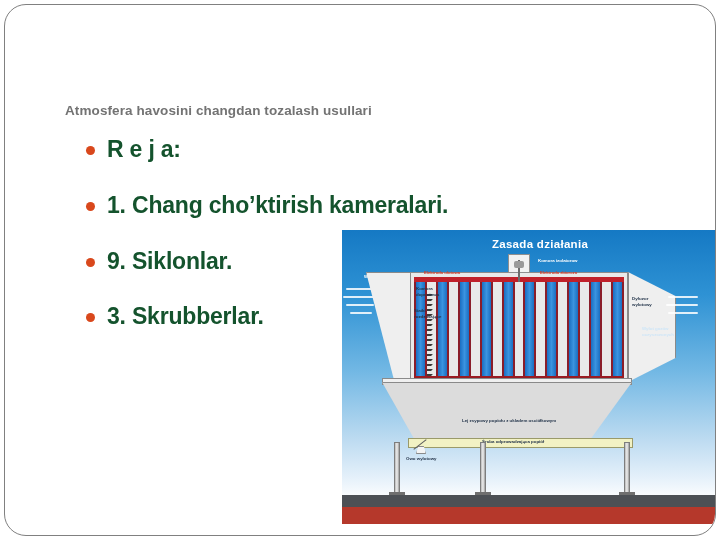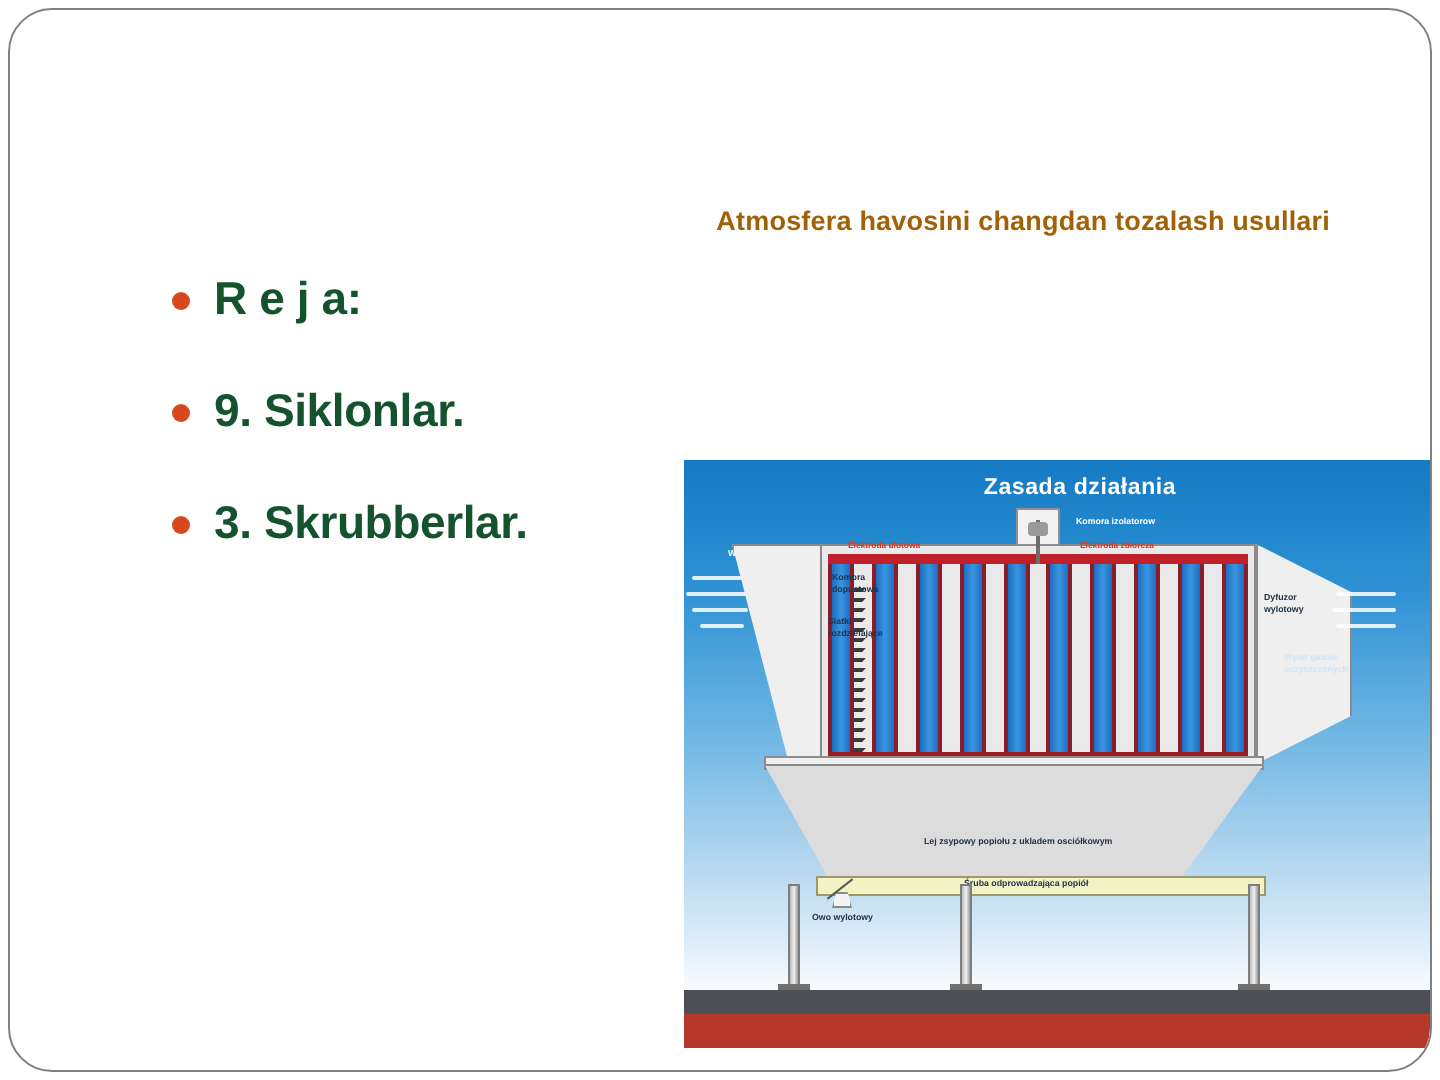--- a/index.html
+++ b/index.html
@@ -25,24 +25,24 @@
     border-radius: 22px;
     box-sizing: border-box;
     overflow: hidden;
   }
 
   .slide-title {
     position: absolute;
     left: 60px;
     top: 98px;
     width: 600px;
-    text-align: right;
+    text-align: left;
     font-size: 13.5px;
     font-weight: bold;
-    color: #a16207;
+    color: #737373;
     letter-spacing: 0.1px;
   }
 
   .bullet-list {
     position: absolute;
     left: 78px;
     top: 132px;
     width: 470px;
     margin: 0;
     padding: 0;
@@ -378,20 +378,24 @@
 
   <div class="slide-title">Atmosfera havosini changdan tozalash usullari</div>
 
   <ul class="bullet-list">
     <li class="bullet-item">
       <span class="bullet-dot"></span>
       <span>R e j a:</span>
     </li>
     <li class="bullet-item">
       <span class="bullet-dot"></span>
+      <span>1. Chang cho’ktirish kameralari.</span>
+    </li>
+    <li class="bullet-item">
+      <span class="bullet-dot"></span>
       <span>9. Siklonlar.</span>
     </li>
     <li class="bullet-item">
       <span class="bullet-dot"></span>
       <span>3. Skrubberlar.</span>
     </li>
   </ul>
 
   <div class="diagram">
 

